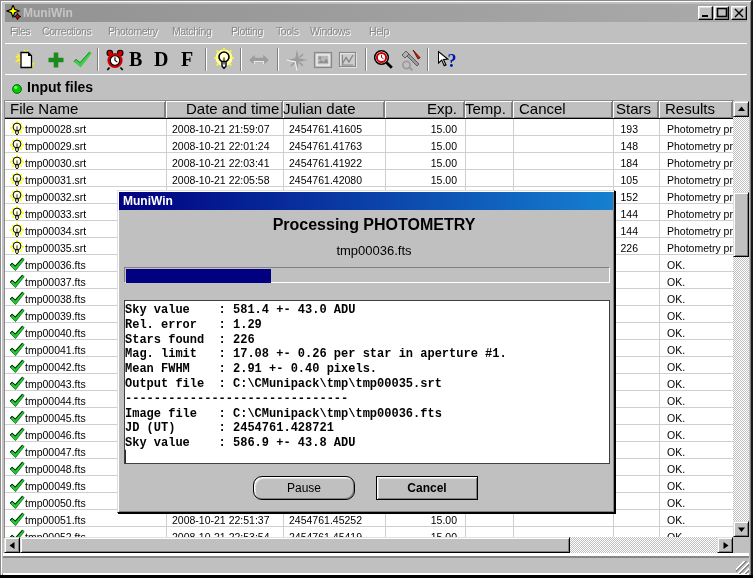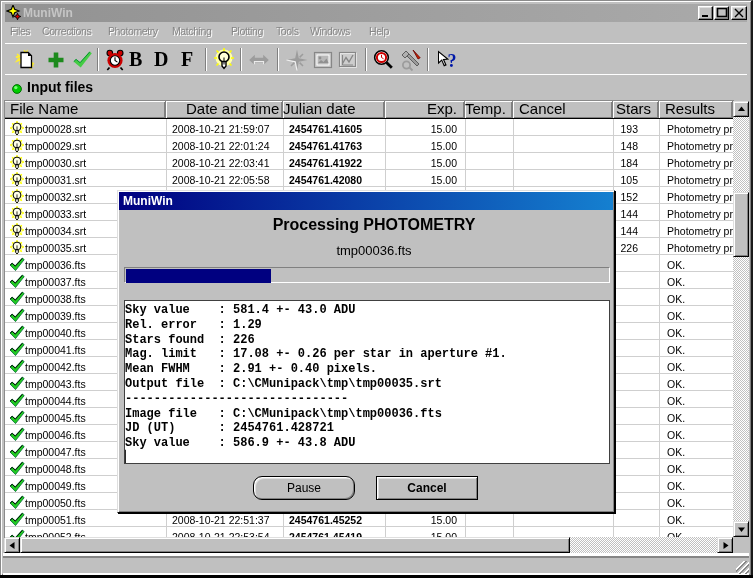--- a/index.html
+++ b/index.html
@@ -39,21 +39,21 @@
   line-height:16px; color:#000;
   border-right:1px solid #808080;
   box-shadow:inset 1px 1px 0 #fff, inset -1px -1px 0 #808080; }
 .vl { position:absolute; top:18px; bottom:0; width:1px; background:#cfcfcf; margin-left:-4px; }
 .row { position:absolute; left:0; width:729px; height:17px;
   border-bottom:1px solid #cfcfcf; font-size:10.5px; }
 .icw { position:absolute; left:5px; top:2px; }
 .c { position:absolute; top:4px; white-space:nowrap; overflow:hidden; }
 .cfile { left:21px; width:123px; }
 .cdate { left:168px; width:112px; }
-.cjd { left:285px; width:95px;font-weight:bold; }
+.cjd { left:285px; width:95px; }
 .cexp { left:381px; width:72px; text-align:right; }
 .cstars { left:609px; width:25px; text-align:right; }
 .cres { left:663px; width:67px; }
 #vscroll { position:absolute; left:732px; top:100px; width:16px; height:436px;
   background:#e7e3e7;
   background-image:conic-gradient(#fff 0 25%, #c0c0c0 0 50%, #fff 0 75%, #c0c0c0 0);
   background-size:2px 2px; }
 #hscroll { position:absolute; left:3px; top:536px; width:729px; height:16px;
   background-image:conic-gradient(#fff 0 25%, #c0c0c0 0 50%, #fff 0 75%, #c0c0c0 0);
   background-size:2px 2px; }

